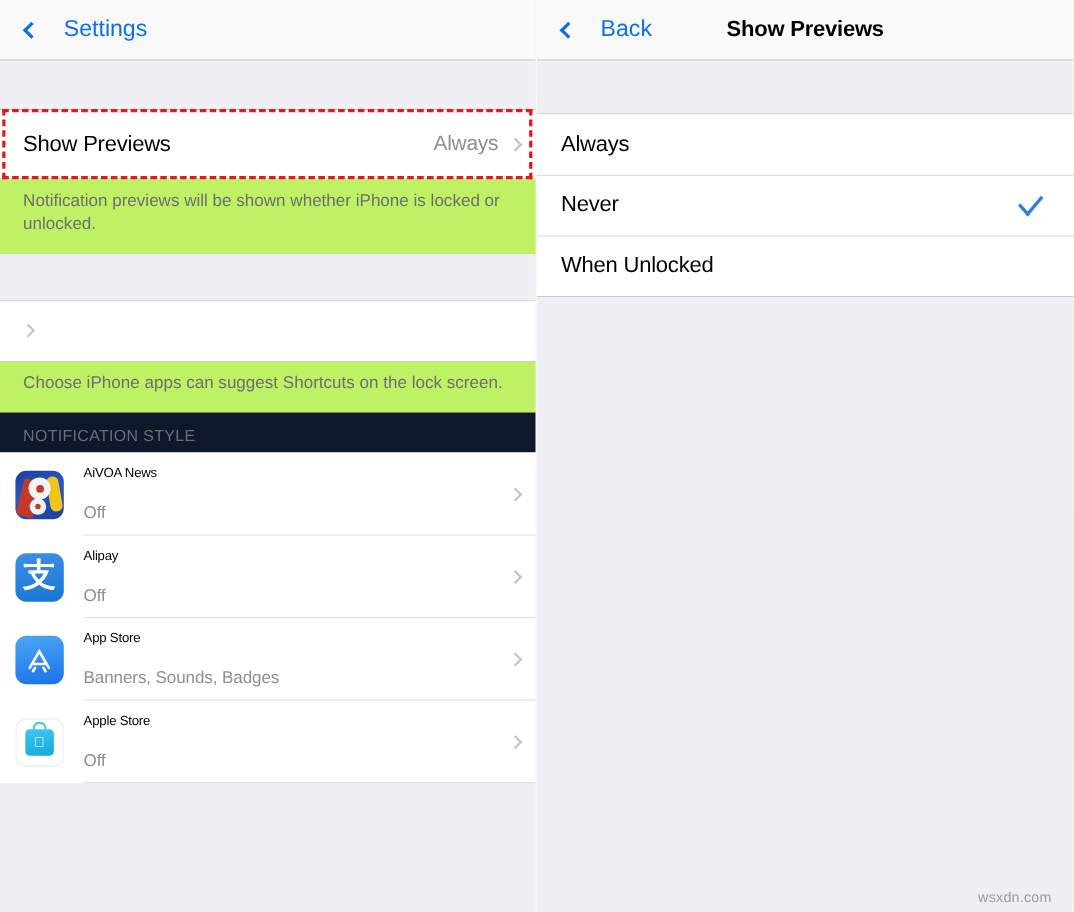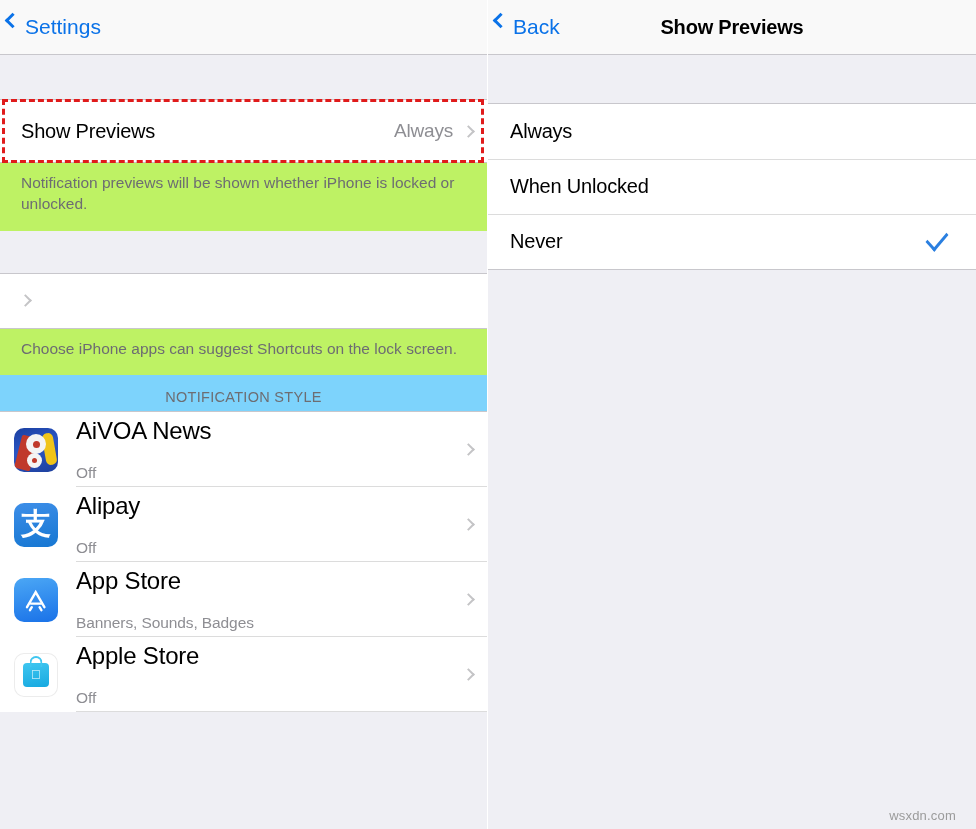--- a/index.html
+++ b/index.html
@@ -33,23 +33,23 @@
   .navbar {
     height: 55px;
     background: #f9f9f9;
     border-bottom: 1px solid #c8c7cc;
     display: flex;
     align-items: center;
     position: relative;
   }
   .nav-back {
     display: flex;
-    align-items: flex-start;
-    gap: 5px;
-    padding-left: 7px;
+    align-items: center;
+    gap: 22px;
+    padding-left: 23px;
     color: #0a72e8;
     font-size: 21px;
     cursor: pointer;
     z-index: 2;
   }
   .chev-back {
     display: inline-block;
     width: 11px;
     height: 11px;
     border-left: 3px solid #0a72e8;
@@ -108,23 +108,22 @@
     font-size: 15.5px;
     line-height: 1.38;
     color: #6d6d72;
     background: #bef264;
   }
   .section-head {
     padding: 14px 21px 6px 21px;
     font-size: 14.5px;
     letter-spacing: 0.3px;
     color: #6d6d72;
-    background: #7dd3fc;
+    background: #0f172a;
     text-transform: uppercase;
-    text-align: center;
   }
 
   
   .app-row {
     display: flex;
     align-items: center;
     padding: 0 14px 0 14px;
     background: #fff;
     height: 75px;
     position: relative;
@@ -140,21 +139,21 @@
   .app-icon {
     width: 44px; height: 44px;
     border-radius: 10px;
     flex: 0 0 auto;
     margin-right: 18px;
     overflow: hidden;
     position: relative;
   }
   .app-text { flex: 1; display: flex; flex-direction: column; justify-content: center; }
   .app-name {
-    font-size: 24px;
+    font-size: 12px;
     color: #000;
     letter-spacing: -0.2px;
     line-height: 1.15;
   }
   .app-sub {
     font-size: 15.5px;
     color: #8e8e93;
     margin-top: 20px;
     letter-spacing: -0.1px;
   }
@@ -388,24 +387,24 @@
       <div class="nav-title">Show Previews</div>
     </div>
 
     <div class="gap" style="height:48px"></div>
 
     <div class="group">
       <div class="opt-row">
         <span class="opt-label">Always</span>
       </div>
       <div class="opt-row">
-        <span class="opt-label">When Unlocked</span>
-      </div>
-      <div class="opt-row">
         <span class="opt-label">Never</span>
         <span class="check"></span>
       </div>
+      <div class="opt-row">
+        <span class="opt-label">When Unlocked</span>
+      </div>
     </div>
 
   </div>
 
   <div class="watermark">wsxdn.com</div>
 </div>
 
 </body></html>

